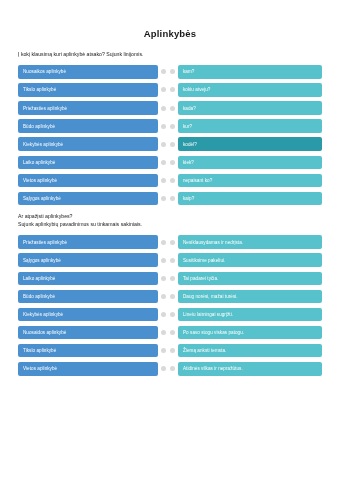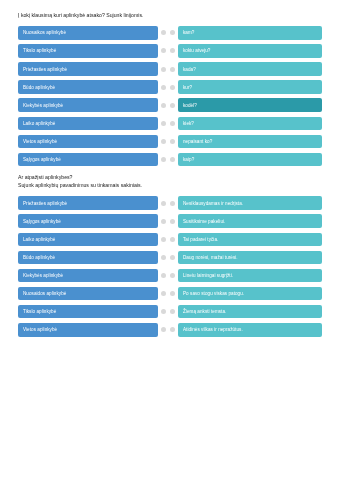--- a/index.html
+++ b/index.html
@@ -77,20 +77,21 @@
     flex: 0 0 auto;
   }
   .dot-left  { margin-left: 3px; }
   .dot-right { margin-right: 3px; }
 </style>
 </head>
 <body>
 
 <div class="page">
 
+  <div class="worksheet-title">Aplinkybės</div>
 
   <div class="instruction">Į kokį klausimą kuri aplinkybė atsako? Sujunk linijomis.</div>
 
   <div class="exercise" id="ex1">
       <div class="match-row">
         <div class="col-left">
           <div class="chip chip-blue">Nuosaikos aplinkybė</div>
           <span class="dot dot-left"></span>
         </div>
         <div class="col-right">

